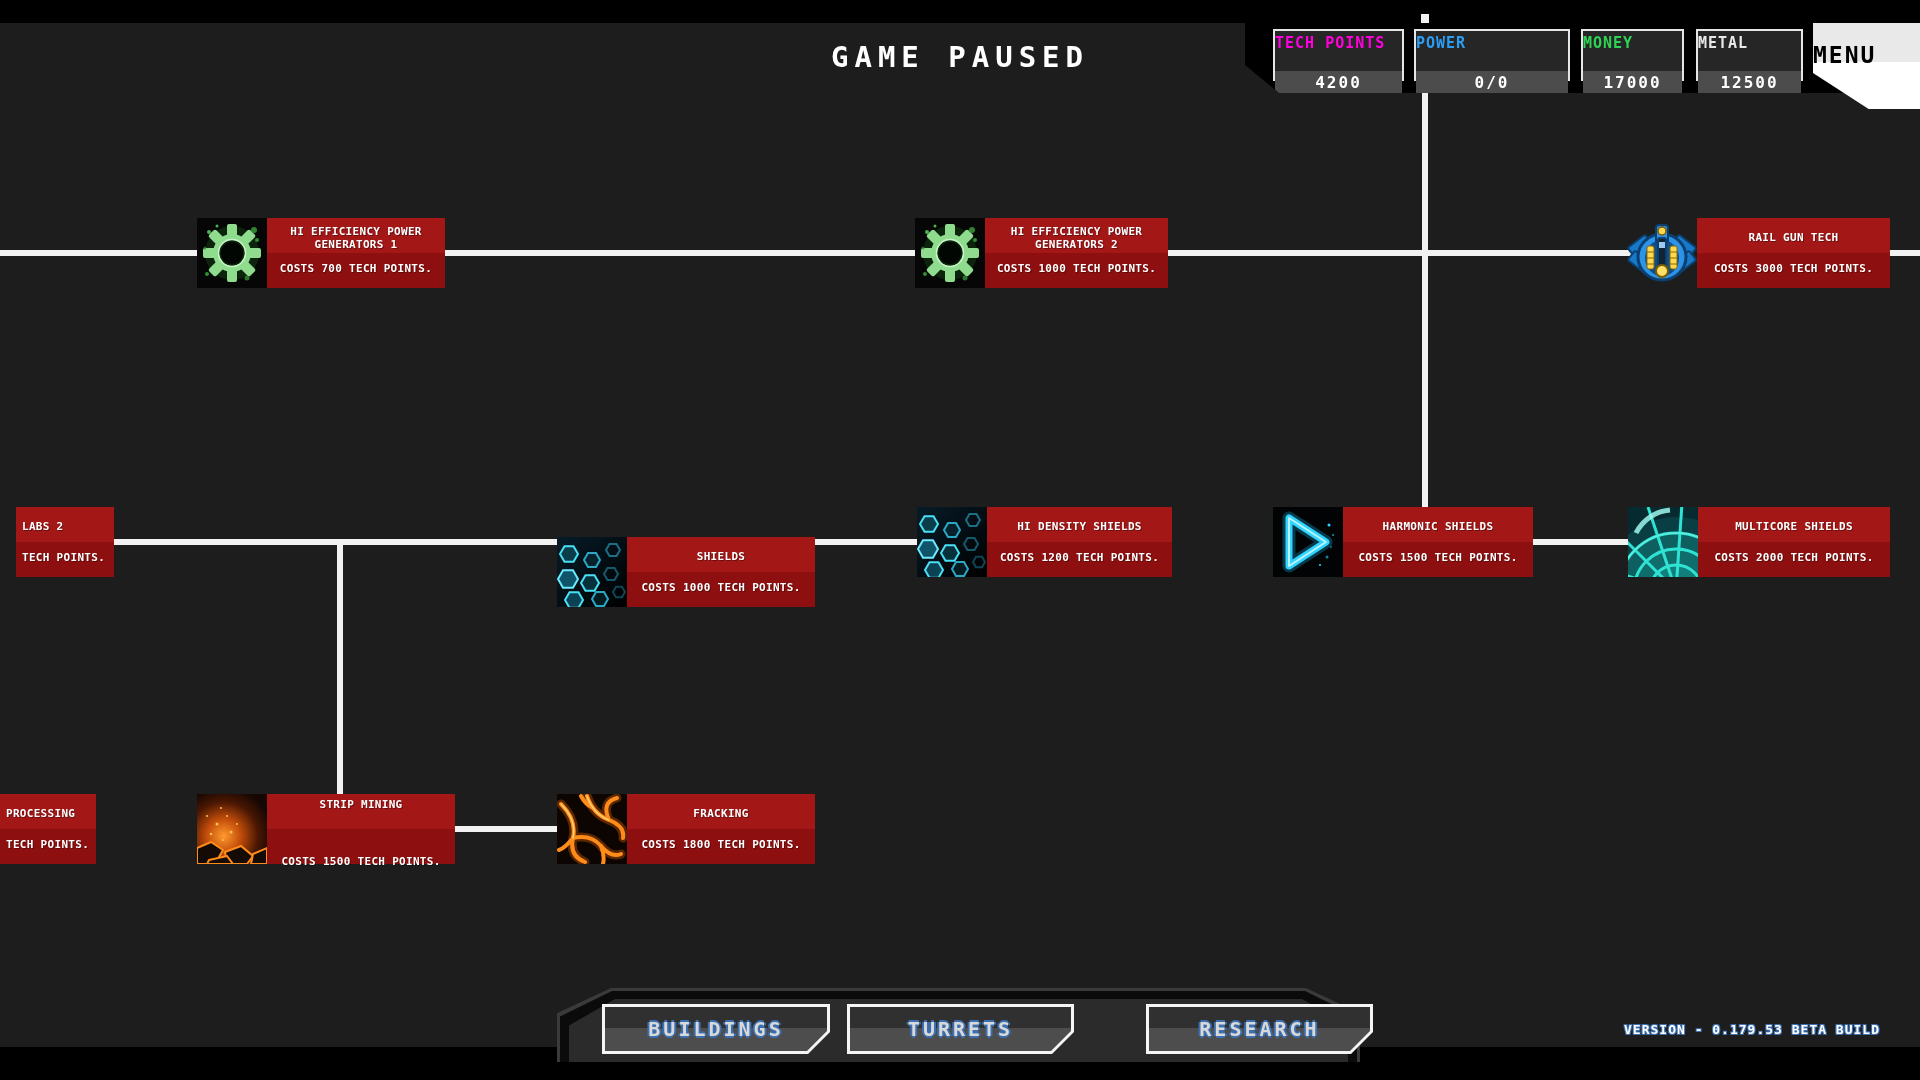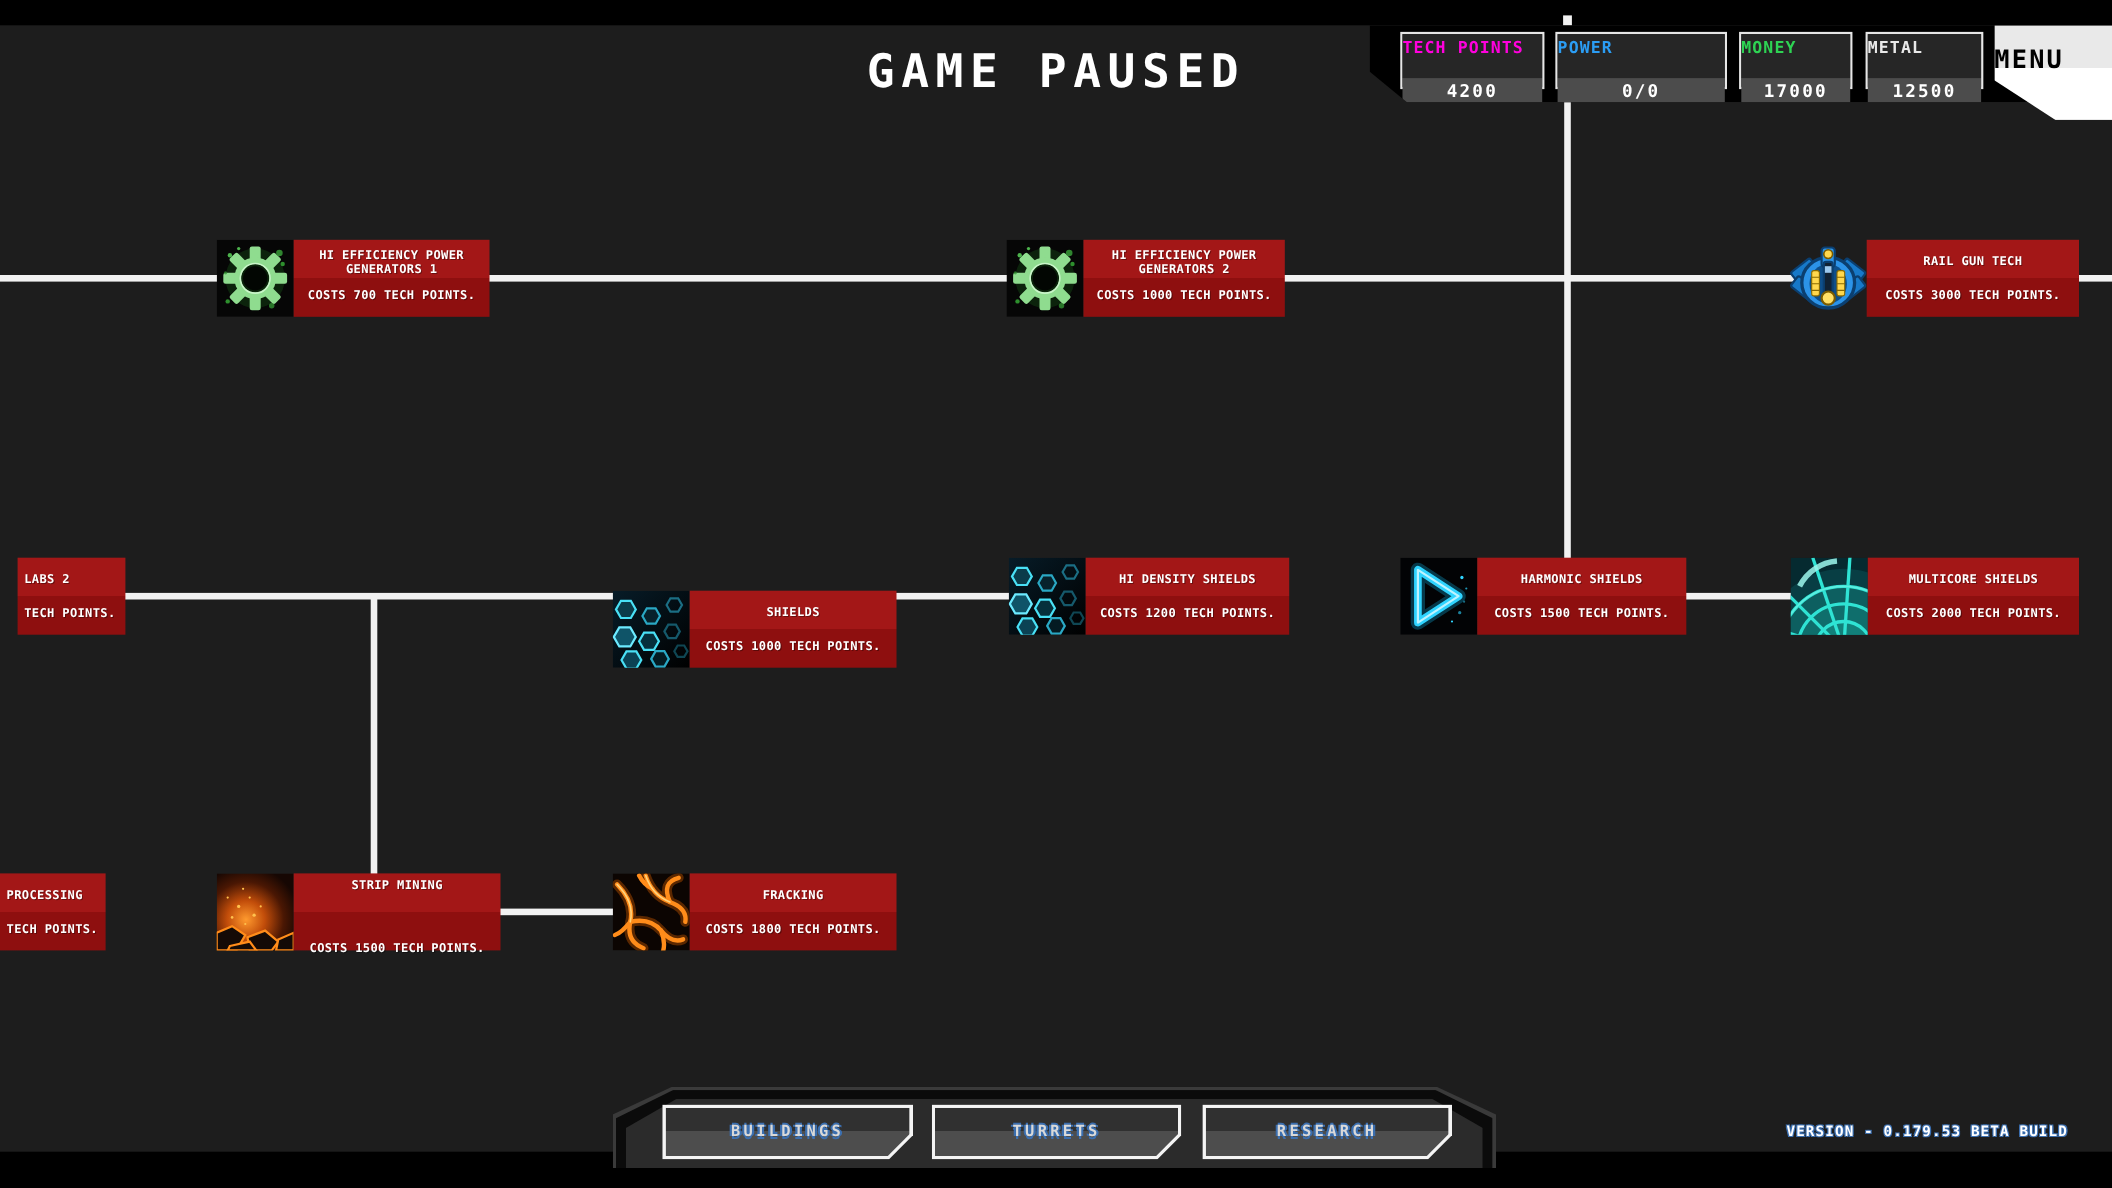--- a/index.html
+++ b/index.html
@@ -4,21 +4,21 @@
 <style>
   * { margin:0; padding:0; box-sizing:border-box; }
   html,body { width:1920px; height:1080px; overflow:hidden; }
   body { background:#1d1d1d; font-family:"DejaVu Sans Mono","Liberation Mono",monospace; }
   #screen { position:relative; width:1920px; height:1080px; background:#1d1d1d; overflow:hidden; }
 
   .top-strip { position:absolute; top:0; left:0; width:100%; height:23px; background:#000; }
   .bottom-strip { position:absolute; top:1047px; left:0; width:100%; height:33px; background:#000; }
 
   .game-paused { position:absolute; top:40px; left:0; width:100%; text-align:center;
-    color:#fff; font-size:42px; font-weight:bold; letter-spacing:6px; }
+    color:#fff; font-size:29px; font-weight:bold; letter-spacing:6px; }
 
   
   .res-panel { position:absolute; left:1245px; top:23px; width:675px; height:70px; background:#000;
     clip-path:polygon(0 0,100% 0,100% 100%,34px 100%,0 calc(100% - 28px)); }
   .res-box { position:absolute; top:6px; height:52px; border:2px solid #e6e6e6; background:#262626; }
   .res-label { height:40px; line-height:24px; text-align:left; font-size:15px; font-weight:bold;
     letter-spacing:1px; background:#262626; }
   .res-value { height:24px; line-height:24px; text-align:center; font-size:16px; font-weight:bold;
     color:#fff; letter-spacing:2px; background:#4c4c4c; }
   .menu-btn { position:absolute; left:1813px; top:23px; width:107px; height:86px;
@@ -48,21 +48,21 @@
   .trapezoid .t-inner { position:absolute; left:3px; top:3px; right:3px; bottom:0; background:#0b0b0b;
     clip-path:polygon(52px 0,calc(100% - 52px) 0,100% 36%,100% 100%,0 100%,0 36%); }
   .trapezoid .t-fill { position:absolute; left:12px; top:11px; right:12px; bottom:0; background:#2b2b2b;
     clip-path:polygon(46px 0,calc(100% - 46px) 0,100% 42%,100% 100%,0 100%,0 42%); }
   .tab-btn { position:absolute; top:1004px; height:50px; background:#f5f5f5; cursor:pointer;
     clip-path:polygon(0 0,100% 0,100% calc(100% - 22px),calc(100% - 22px) 100%,0 100%); }
   .tab-btn .btn-inner { position:absolute; left:3px; top:3px; right:3px; bottom:3px;
     background:linear-gradient(180deg,#303030 0 48%,#4d4d4d 48% 100%);
     clip-path:polygon(0 0,100% 0,100% calc(100% - 20px),calc(100% - 20px) 100%,0 100%);
     display:flex; align-items:center; justify-content:center;
-    color:#d9d9d9; font-size:14px; font-weight:bold; letter-spacing:3px;
+    color:#d9d9d9; font-size:20px; font-weight:bold; letter-spacing:3px;
     text-shadow:2px 0 0 #3b6fb0,-2px 0 0 #3b6fb0,0 2px 0 #3b6fb0,0 -2px 0 #3b6fb0; }
   .version { position:absolute; top:1022px; right:40px; color:#fff; font-size:13px; font-weight:bold;
     letter-spacing:1px;
     text-shadow:1px 1px 0 #3b6fb0,-1px -1px 0 #3b6fb0,1px -1px 0 #3b6fb0,-1px 1px 0 #3b6fb0; }
 </style>
 </head>
 <body>
 
 <div id="screen">
   <div class="top-strip"></div>
@@ -386,18 +386,18 @@
     <div class="t-inner"></div>
     <div class="t-fill"></div>
   </div>
 
   <div class="tab-btn" style="left:602px;width:228px;">
     <div class="btn-inner">BUILDINGS</div>
   </div>
   <div class="tab-btn" style="left:847px;width:227px;">
     <div class="btn-inner">TURRETS</div>
   </div>
-  <div class="tab-btn" style="left:1093px;width:227px;">
+  <div class="tab-btn" style="left:1146px;width:227px;">
     <div class="btn-inner">RESEARCH</div>
   </div>
 
   <div class="version">VERSION - 0.179.53 BETA BUILD</div>
 </div>
 
 </body></html>

